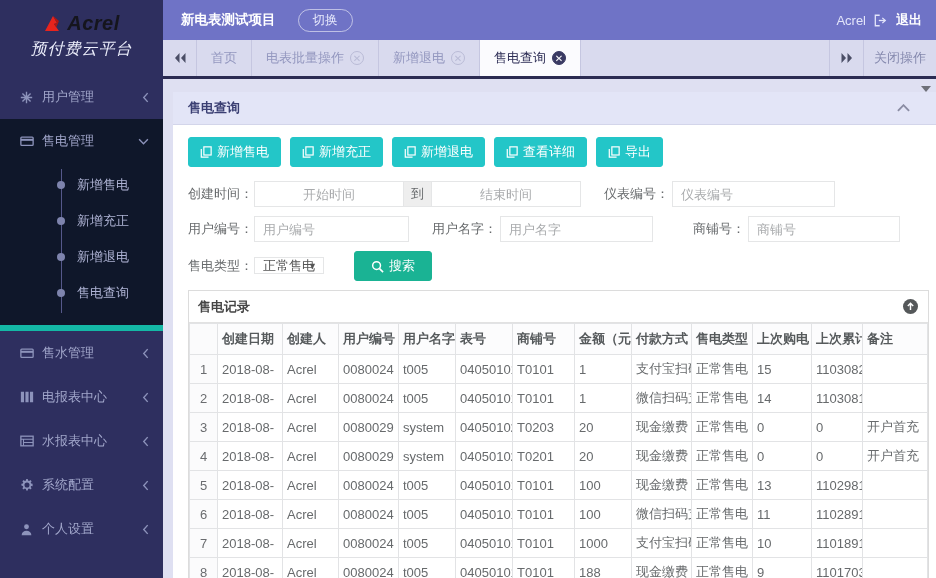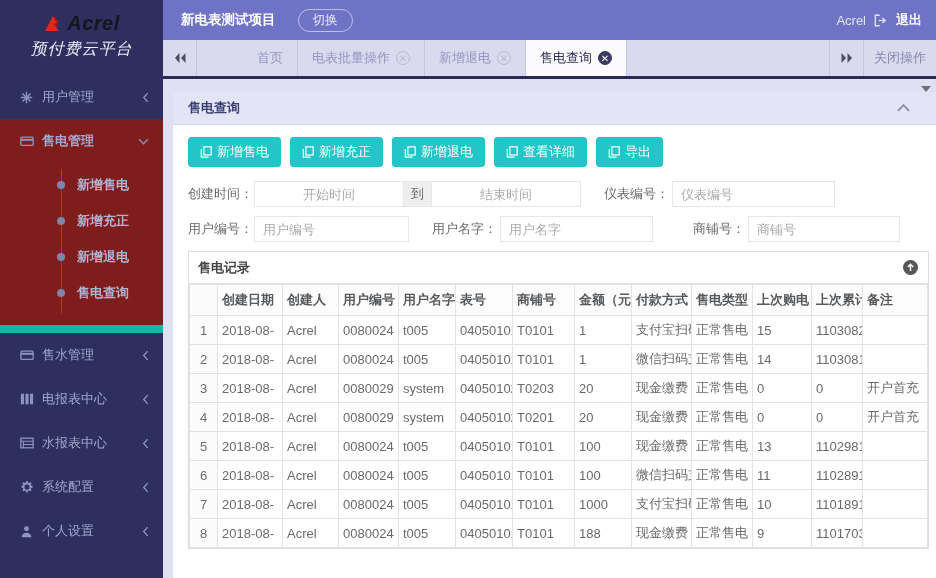--- a/index.html
+++ b/index.html
@@ -10,37 +10,37 @@
   .sidebar { position:absolute; left:0; top:0; width:163px; height:578px; background:#2e2f5f; color:#a2a7cb; z-index:5; }
   .logo-area { height:75px; padding-top:12px; text-align:center; }
   .logo-line { display:flex; align-items:center; justify-content:center; gap:4px; }
   .logo-mark { width:20px; height:18px; display:inline-block; }
   .logo-text { font-size:20px; font-weight:bold; font-style:italic; color:#15151d; letter-spacing:.5px; }
   .logo-sub { margin-top:4px; color:#eceefb; font-size:16px; letter-spacing:1px;font-style:italic; }
   .menu-item { display:flex; align-items:center; height:44px; padding:0 14px 0 20px; cursor:pointer; }
   .menu-item .mi-icon { width:22px; display:inline-flex; color:#8d93bb; }
   .menu-item .mi-label { flex:1; font-size:13px; }
   .menu-item .mi-chevron { color:#8d93bb; display:inline-flex; }
-  .menu-group.expanded { background:#7f1d1d; border-bottom:8px solid #14b8a6;font-weight:bold; }
+  .menu-group.expanded { background:#0f172a; border-bottom:6px solid #14b8a6; }
   .submenu { position:relative; padding:4px 0 14px 0; }
   .submenu::before { content:""; position:absolute; left:61px; top:6px; bottom:12px; width:1px; background:#55588a; }
   .submenu-item { position:relative; padding:9px 0 9px 77px; font-size:13px; color:#aeb3d4; cursor:pointer; }
   .submenu-item::before { content:""; position:absolute; left:57px; top:50%; margin-top:-4px; width:8px; height:8px; border-radius:50%; background:#7e84ad; }
 
   
   .topbar { position:absolute; left:163px; right:0; top:0; height:40px; background:#6f73c6; display:flex; align-items:center; padding:0 14px 0 18px; color:#fff; }
   .project-name { font-weight:bold; font-size:13.5px;text-align:right; }
   .switch-btn { margin-left:22px; border:1px solid rgba(255,255,255,.55); border-radius:12px; padding:2px 14px; font-size:12.5px; color:#e6e8fb; background:transparent; cursor:pointer; }
   .topbar-right { margin-left:auto; display:flex; align-items:center; gap:8px; }
   .topbar-user { color:#e3e5fa; font-size:13px; cursor:pointer; }
   .logout-icon { display:inline-flex; color:#e3e5fa; }
   .logout-label { font-weight:bold; color:#fff; cursor:pointer; }
 
   
-  .tabbar { position:absolute; left:163px; right:0; top:40px; height:39px; background:#d9daee; border-bottom:3px solid #2b2b52; display:flex; align-items:stretch; overflow:hidden;gap:46px; }
+  .tabbar { position:absolute; left:163px; right:0; top:40px; height:39px; background:#d9daee; border-bottom:3px solid #2b2b52; display:flex; align-items:stretch; overflow:hidden; }
   .tab-nav-btn { width:34px; display:flex; align-items:center; justify-content:center; color:#4b4e66; border-right:1px solid #c5c6e0; cursor:pointer; flex:0 0 auto; }
   .tab { display:flex; align-items:center; gap:6px; padding:0 14px; color:#9397bf; border-right:1px solid #c5c6e0; cursor:pointer; white-space:nowrap; flex:0 0 auto; }
   .tab.active { background:#fbfbfe; color:#2d2d55; }
   .tab-close { width:14px; height:14px; border-radius:50%; font-size:10px; line-height:13px; text-align:center; color:#b9bbd6; border:1px solid #b9bbd6; cursor:pointer; }
   .tab.active .tab-close { background:#3a3a63; border-color:#3a3a63; color:#fff; }
   .tabbar-spacer { flex:1 1 auto; }
   .tabbar-right { display:flex; align-items:stretch; flex:0 0 auto; }
   .close-menu { display:flex; align-items:center; padding:0 10px; border-left:1px solid #c5c6e0; color:#8488ad; white-space:nowrap; cursor:pointer; }
 
   
@@ -341,20 +341,36 @@
 
         <div class="frow">
           <span class="flabel w63">用户编号：</span>
           <input class="finput" style="width: 155px;" placeholder="用户编号">
           <span class="flabel w68">用户名字：</span>
           <input class="finput" style="width: 153px;" placeholder="用户名字">
           <span class="flabel w72">商铺号：</span>
           <input class="finput" style="width: 152px;" placeholder="商铺号">
         </div>
 
+        <div class="frow">
+          <span class="flabel w63">售电类型：</span>
+          <span class="fselect">
+            <span class="sel-box">正常售电</span>
+            <span class="caret">▼</span>
+          </span>
+          <button class="search-btn">
+            <span style="display:inline-flex">
+              <svg viewBox="0 0 14 14" width="13" height="13">
+                  <circle cx="6" cy="6" r="4.2" fill="none" stroke="#fff" stroke-width="1.6"></circle>
+                  <path d="M9.2 9.2 13 13" stroke="#fff" stroke-width="1.8"></path>
+                </svg>
+            </span>
+            <span>搜索</span>
+          </button>
+        </div>
 
         <div class="records">
           <div class="records-header">
             <span class="records-title">售电记录</span>
             <span class="up-circle">
               <svg viewBox="0 0 10 10" width="9" height="9">
                   <path d="M5 9V2M2 4.5 5 1.5l3 3" fill="none" stroke="#fff" stroke-width="1.6"></path>
                 </svg>
             </span>
           </div>

